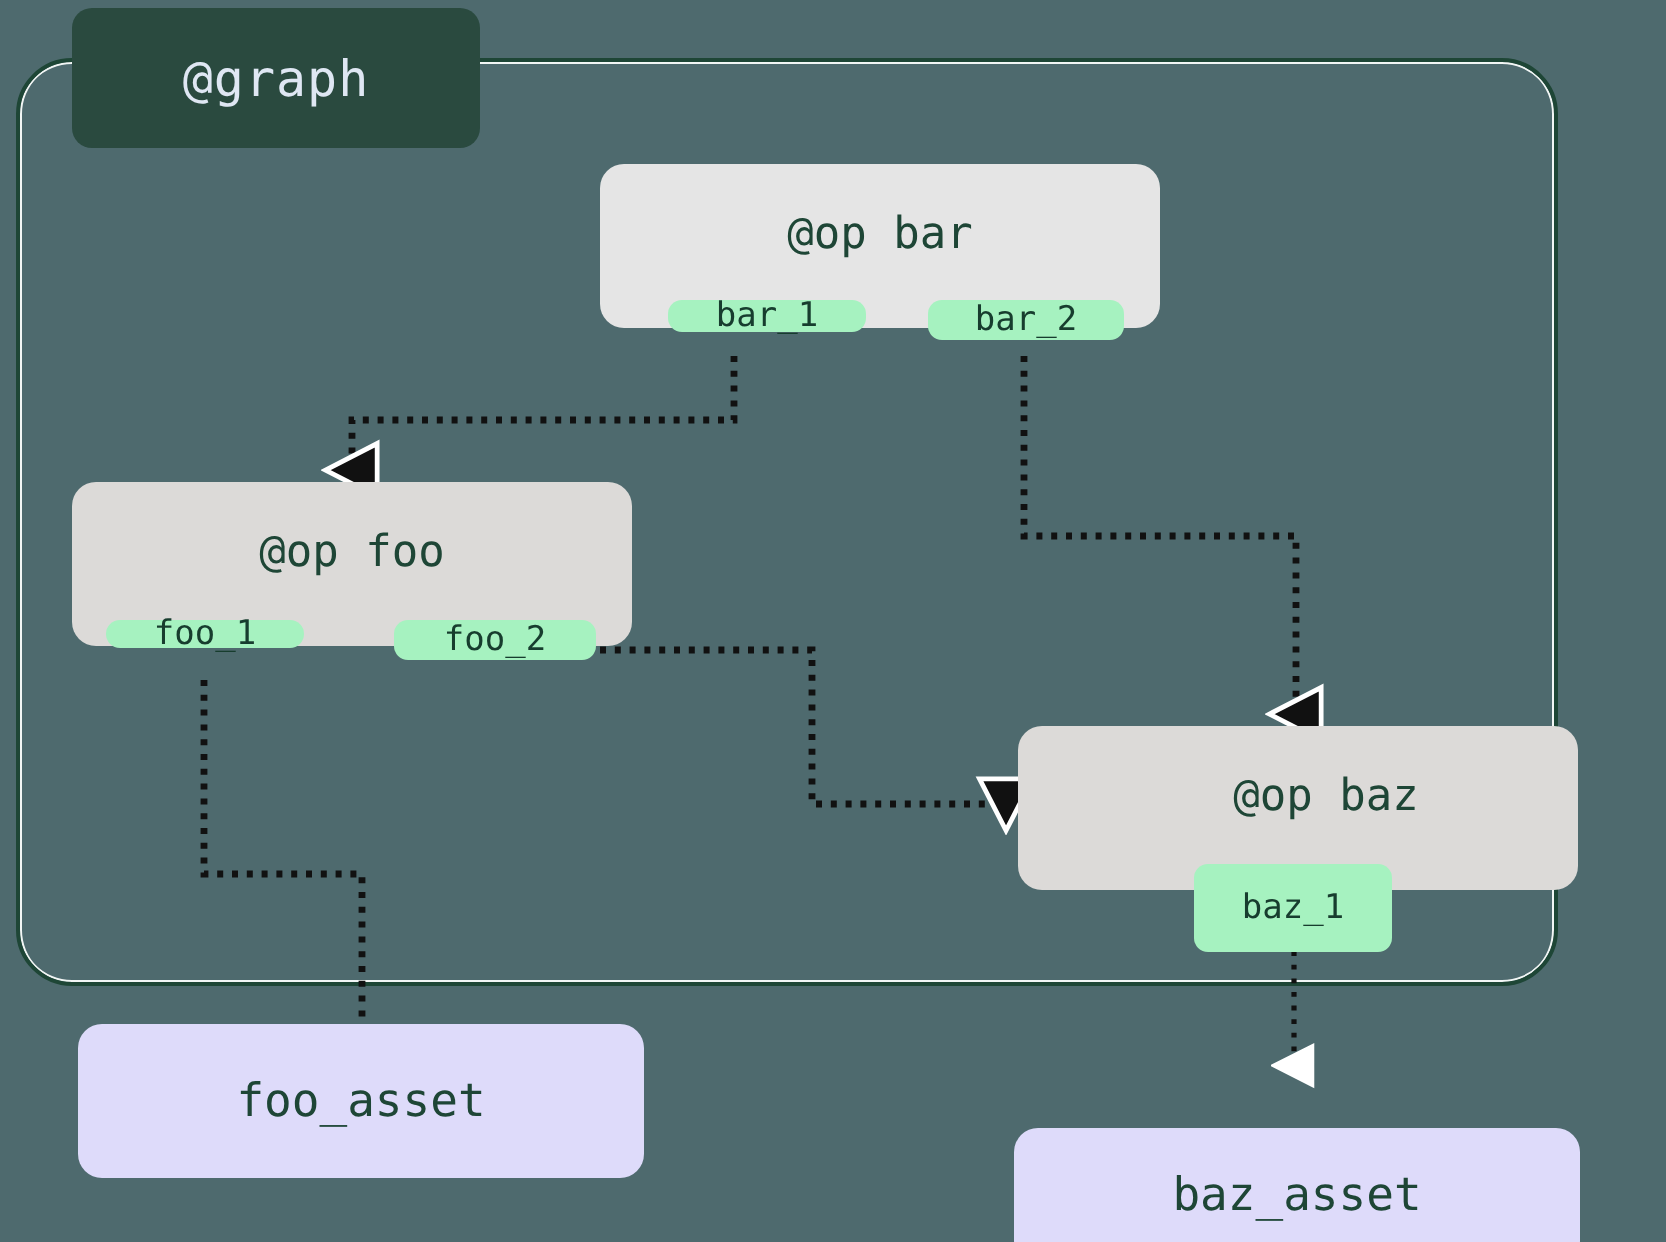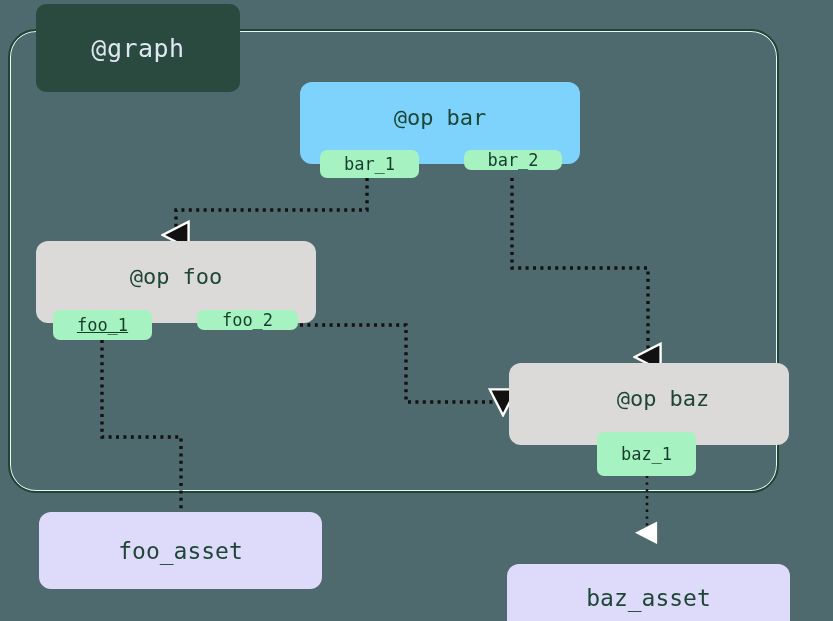--- a/index.html
+++ b/index.html
@@ -39,21 +39,21 @@
                 1px 0 0 0 #f2f6f5 inset, -1px 0 0 0 #f2f6f5 inset;
     background: transparent;
   }
 
   
   .graph-title {
     position: absolute;
     left: 36px;
     top: 4px;
     width: 204px;
-    height: 88px;
+    height: 70px;
     background: #2a4a3f;
     border-radius: 10px;
     display: flex;
     align-items: center;
     justify-content: center;
     color: #dfe7f3;
     font-size: 25px;
     letter-spacing: 0.5px;
   }
 
@@ -127,29 +127,29 @@
         <polyline points="102,340 102,437 181,437 181,532" fill="none" stroke="#111111" stroke-width="3.4" stroke-dasharray="3 4.4" stroke-linecap="butt" marker-end="url(#arrow-solid)"></polyline>
         <polyline points="647,462 647,532" fill="none" stroke="#111111" stroke-width="2.6" stroke-dasharray="2.4 4.4" stroke-linecap="butt" marker-end="url(#arrow-hollow)"></polyline>
       </g>
   </svg>
 
   <div class="graph-title">
     <span>@graph</span>
   </div>
 
   <div id="nodes-layer">
-      <div class="op-node" style="left: 300px; top: 82px; width: 280px; height: 82px; background: #7dd3fc;">
+      <div class="op-node" style="left: 300px; top: 82px; width: 280px; height: 82px; background: #e5e5e5;">
         <div class="op-label" style="color: rgb(30, 70, 54);">@op bar</div>
       </div>
-      <div class="port" style="left: 320px; top: 150px; width: 99px; height: 28px;">bar_1</div>
+      <div class="port" style="left: 334px; top: 150px; width: 99px; height: 16px;">bar_1</div>
       <div class="port" style="left: 464px; top: 150px; width: 98px; height: 20px;">bar_2</div>
       <div class="op-node" style="left: 36px; top: 241px; width: 280px; height: 82px; background: rgb(220, 218, 216);">
         <div class="op-label" style="color: rgb(30, 70, 54);">@op foo</div>
       </div>
-      <div class="port" style="left: 53px; top: 310px; width: 99px; height: 30px; text-decoration: underline;">foo_1</div>
+      <div class="port" style="left: 53px; top: 310px; width: 99px; height: 14px;">foo_1</div>
       <div class="port" style="left: 197px; top: 310px; width: 101px; height: 20px;">foo_2</div>
       <div class="op-node" style="left: 509px; top: 363px; width: 280px; height: 82px; background: rgb(220, 218, 216);">
         <div class="op-label" style="color: rgb(30, 70, 54); padding-left: 28px;">@op baz</div>
       </div>
       <div class="port" style="left: 597px; top: 432px; width: 99px; height: 44px;">baz_1</div>
       <div class="asset-node" style="left: 39px; top: 512px; width: 283px; height: 77px; background: rgb(222, 219, 250); color: rgb(30, 70, 54);">foo_asset</div>
       <div class="asset-node" style="left: 507px; top: 540px; width: 283px; height: 68px; background: rgb(222, 219, 250); color: rgb(30, 70, 54); margin-top: 24px;">baz_asset</div>
     </div>
 
 </div>

